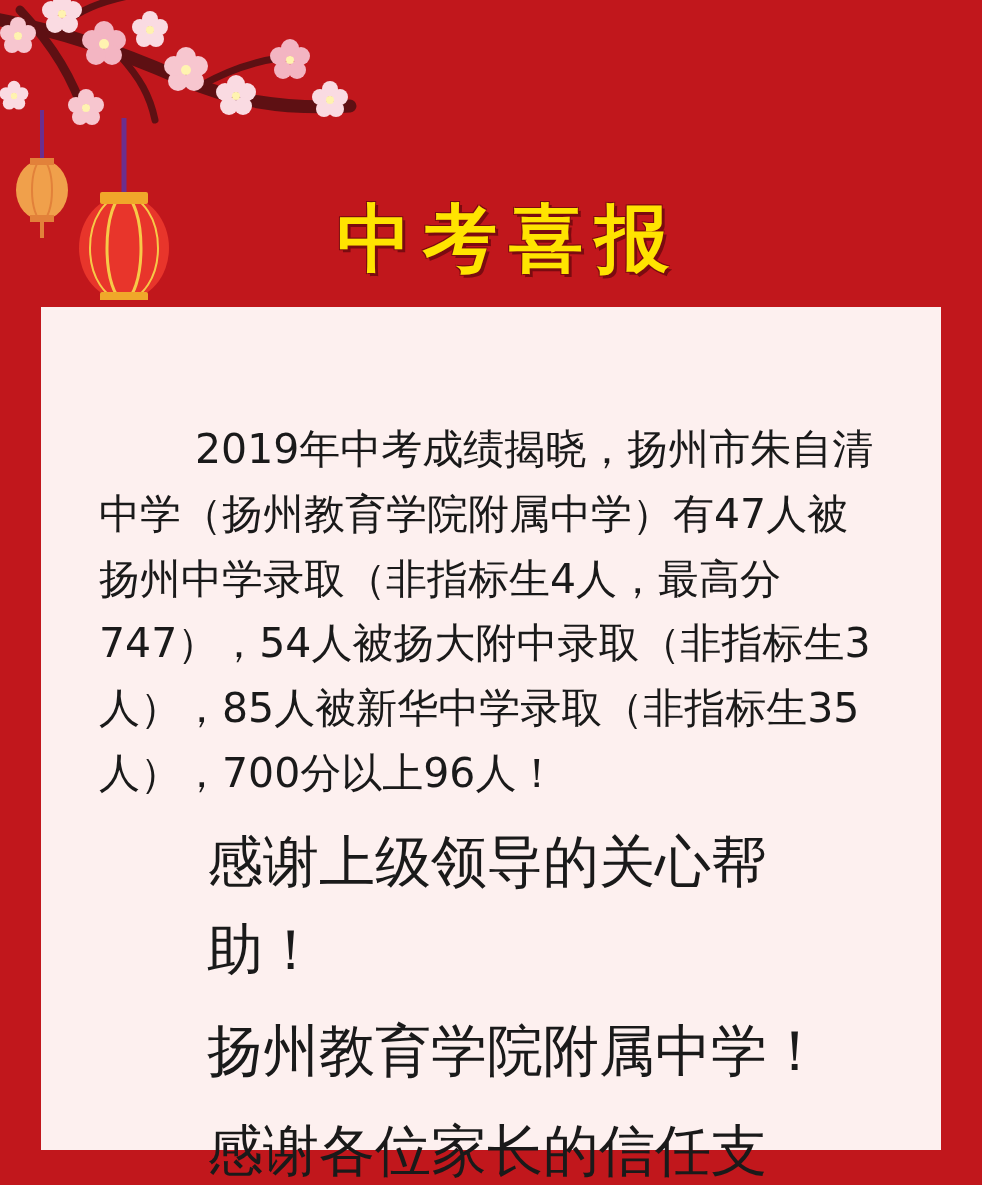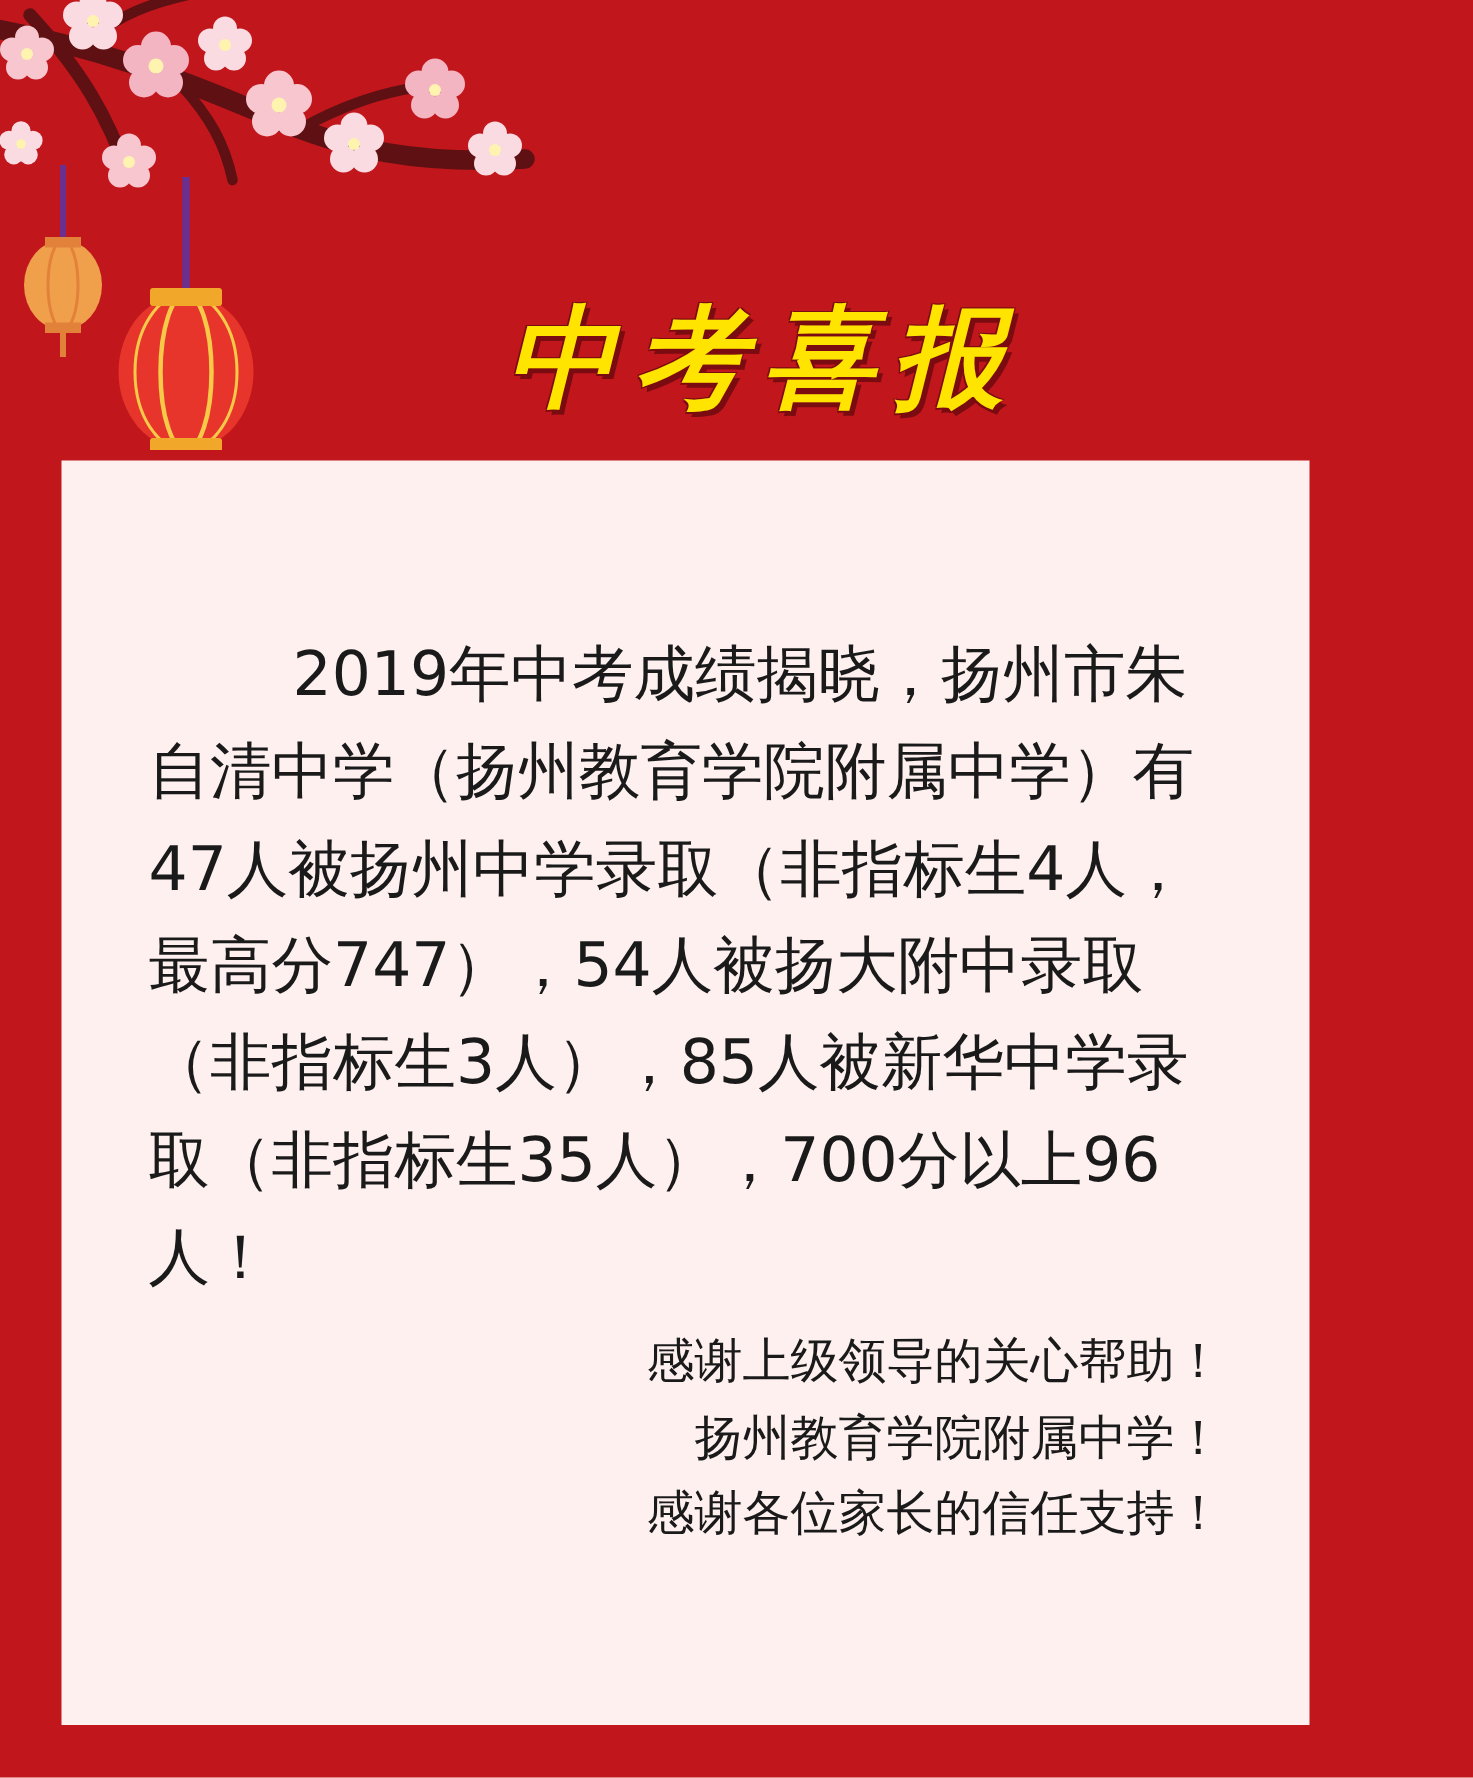--- a/index.html
+++ b/index.html
@@ -39,54 +39,52 @@
     font-size: 74px;
     font-weight: bold;
     letter-spacing: 12px;
     color: #ffe400;
     text-shadow:
        3px 3px 0 #7a0b10,
        -1px -1px 0 #7a0b10,
        1px -1px 0 #7a0b10,
        -1px 1px 0 #7a0b10;
     margin-left: 36px;
-    font-style: italic;
   }
 
   
   .card {
     position: absolute;
     left: 41px;
     top: 307px;
-    width: 832px;
+    width: 900px;
     height: 843px;
     background: #fdf0ef;
     box-sizing: border-box;
     padding: 110px 58px 0 58px;
   }
   .body-text {
     font-family: "DejaVu Sans", sans-serif;
     font-size: 41px;
     line-height: 1.58;
     color: #1a1a1a;
     text-align: left;
     margin: 0;
     letter-spacing: 0px;
   }
   .thanks-block {
     margin-top: 12px;
   }
   .thanks-line {
     font-family: "DejaVu Sans", sans-serif;
-    font-size: 32px;
+    font-size: 56px;
     line-height: 1.58;
     color: #1a1a1a;
-    margin: 0;
+    margin: 12px;
     padding-left: 96px;
-    text-align: right;
   }
 </style>
 </head>
 <body>
 
 <div class="decor-branch">
   <svg width="420" height="300" viewBox="0 0 420 300" xmlns="http://www.w3.org/2000/svg">
 
     <g>
       <path d="M -10 18 C 60 30, 120 52, 180 78 C 230 100, 280 110, 350 106" stroke="#5e1013" stroke-width="13" fill="none" stroke-linecap="round"></path>

